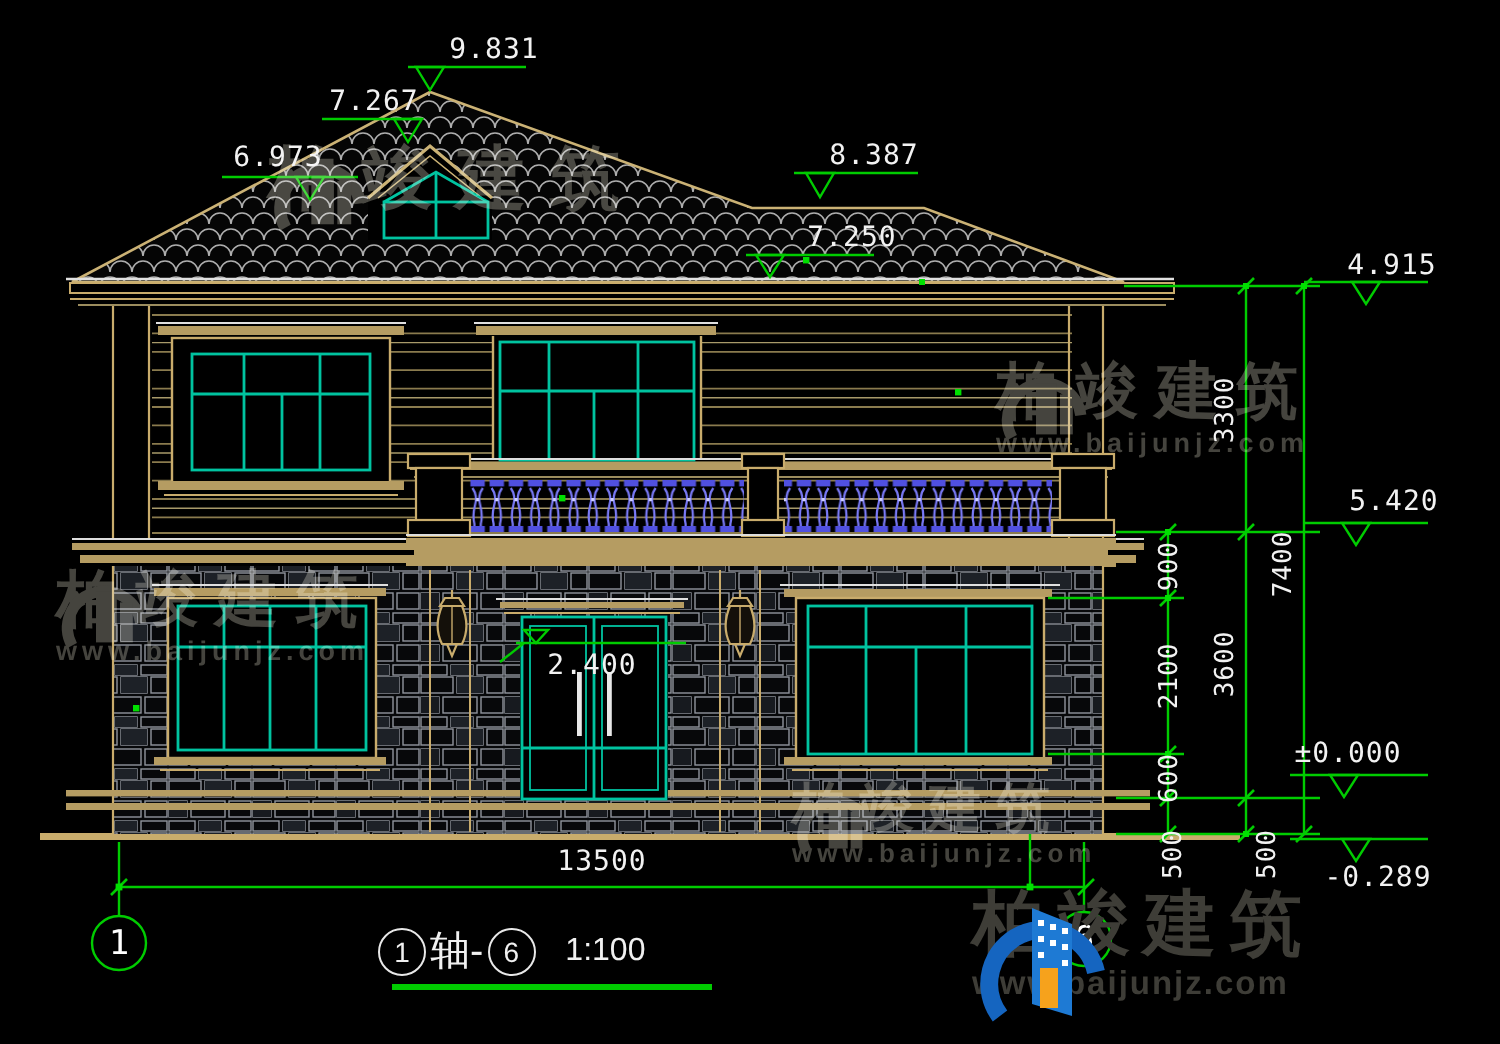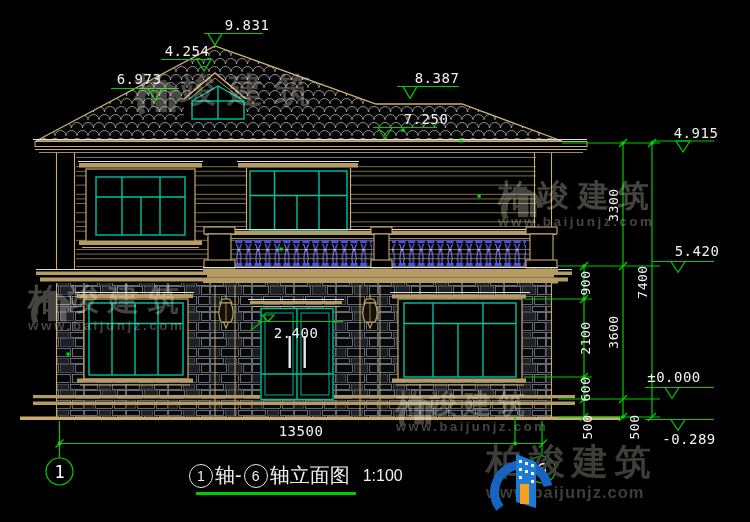--- a/index.html
+++ b/index.html
@@ -323,21 +323,21 @@
     <rect x="582.5" y="264.5" width="3" height="3"></rect>
     <rect x="621.5" y="141.5" width="3" height="3"></rect>
     <rect x="650.5" y="141.5" width="3" height="3"></rect>
     <rect x="582.5" y="297.5" width="3" height="3"></rect>
     <rect x="582.5" y="375.5" width="3" height="3"></rect>
     <rect x="621.5" y="415.5" width="3" height="3"></rect>
   </g>
 </svg>
 
 <div class="lbl big" style="left:247px;top:25px">9.831</div>
-<div class="lbl big" style="left:187px;top:51px">4.254</div>
+<div class="lbl big" style="left:187px;top:51px">7.267</div>
 <div class="lbl big" style="left:139px;top:79px">6.973</div>
 <div class="lbl big" style="left:437px;top:78px">8.387</div>
 <div class="lbl big" style="left:426px;top:119px">7.250</div>
 <div class="lbl big" style="left:696px;top:133px">4.915</div>
 <div class="lbl big" style="left:697px;top:251px">5.420</div>
 <div class="lbl big" style="left:674px;top:377px">±0.000</div>
 <div class="lbl big" style="left:689px;top:439px">-0.289</div>
 <div class="lbl big" style="left:296px;top:333px">2.400</div>
 <div class="lbl big" style="left:301px;top:431px">13500</div>
 <div class="lbl rot" style="left:585px;top:283px">900</div>
@@ -418,18 +418,17 @@
   <div>
     <div class="b-name">柏竣建筑</div>
     <div class="b-url">www.baijunjz.com</div>
   </div>
 </div>
 
 <div class="title">
   <span class="circ">1</span>
       <span>轴-</span>
       <span class="circ">6</span>
-      <span>轴立面图</span>
       <span class="scale">1:100</span>
 </div>
 <div class="underline"></div>
 
 </div>
 
 </body></html>

